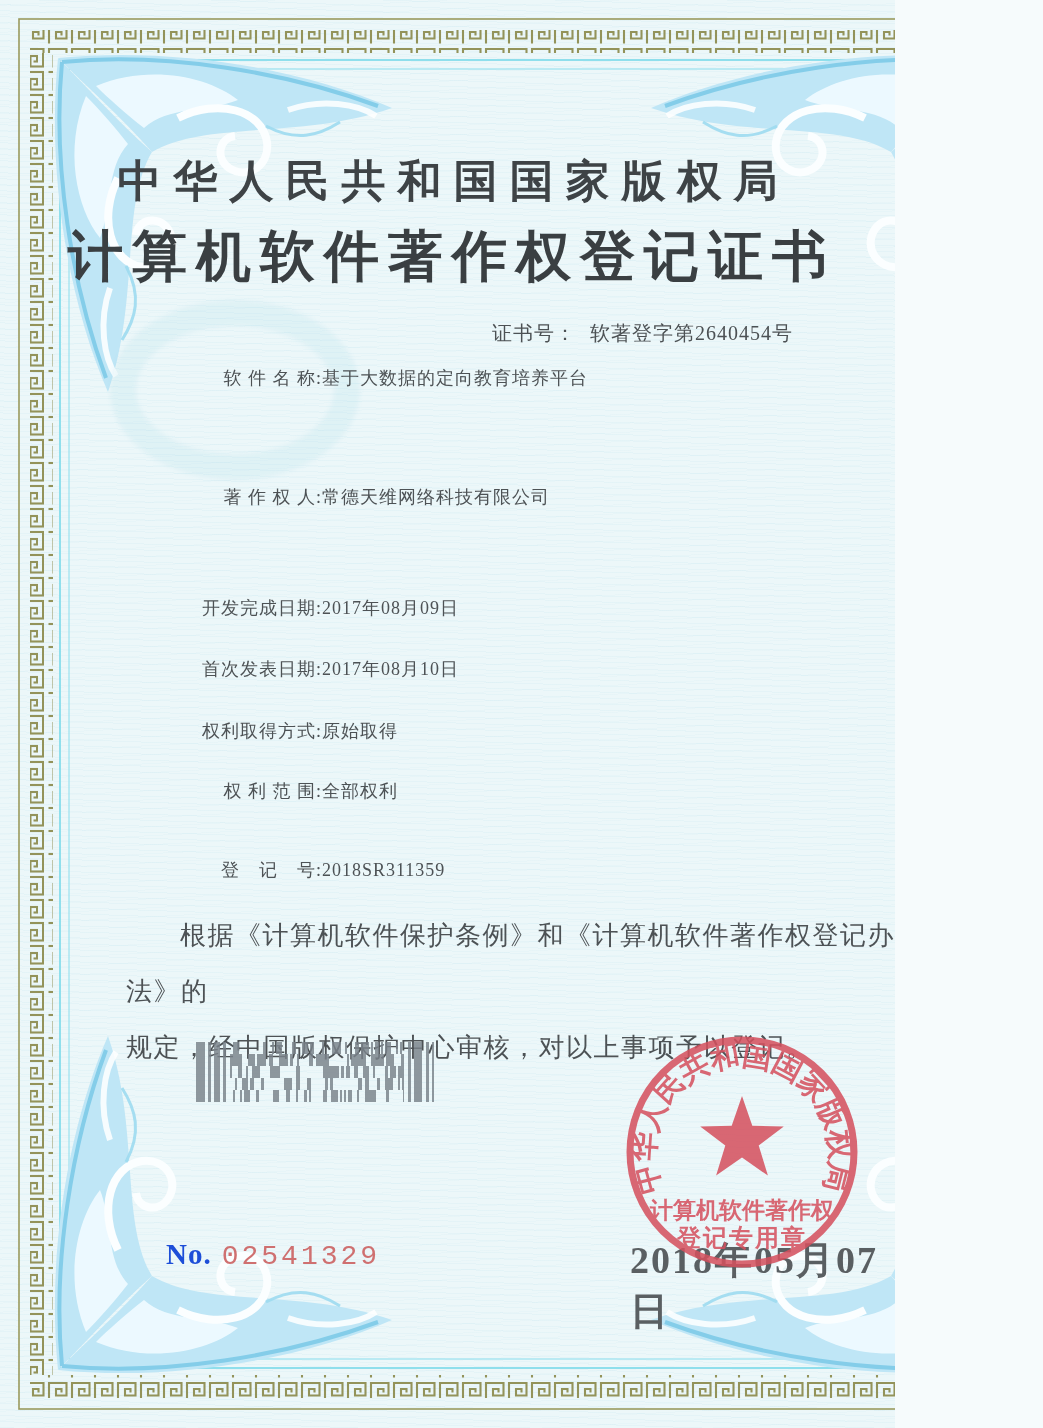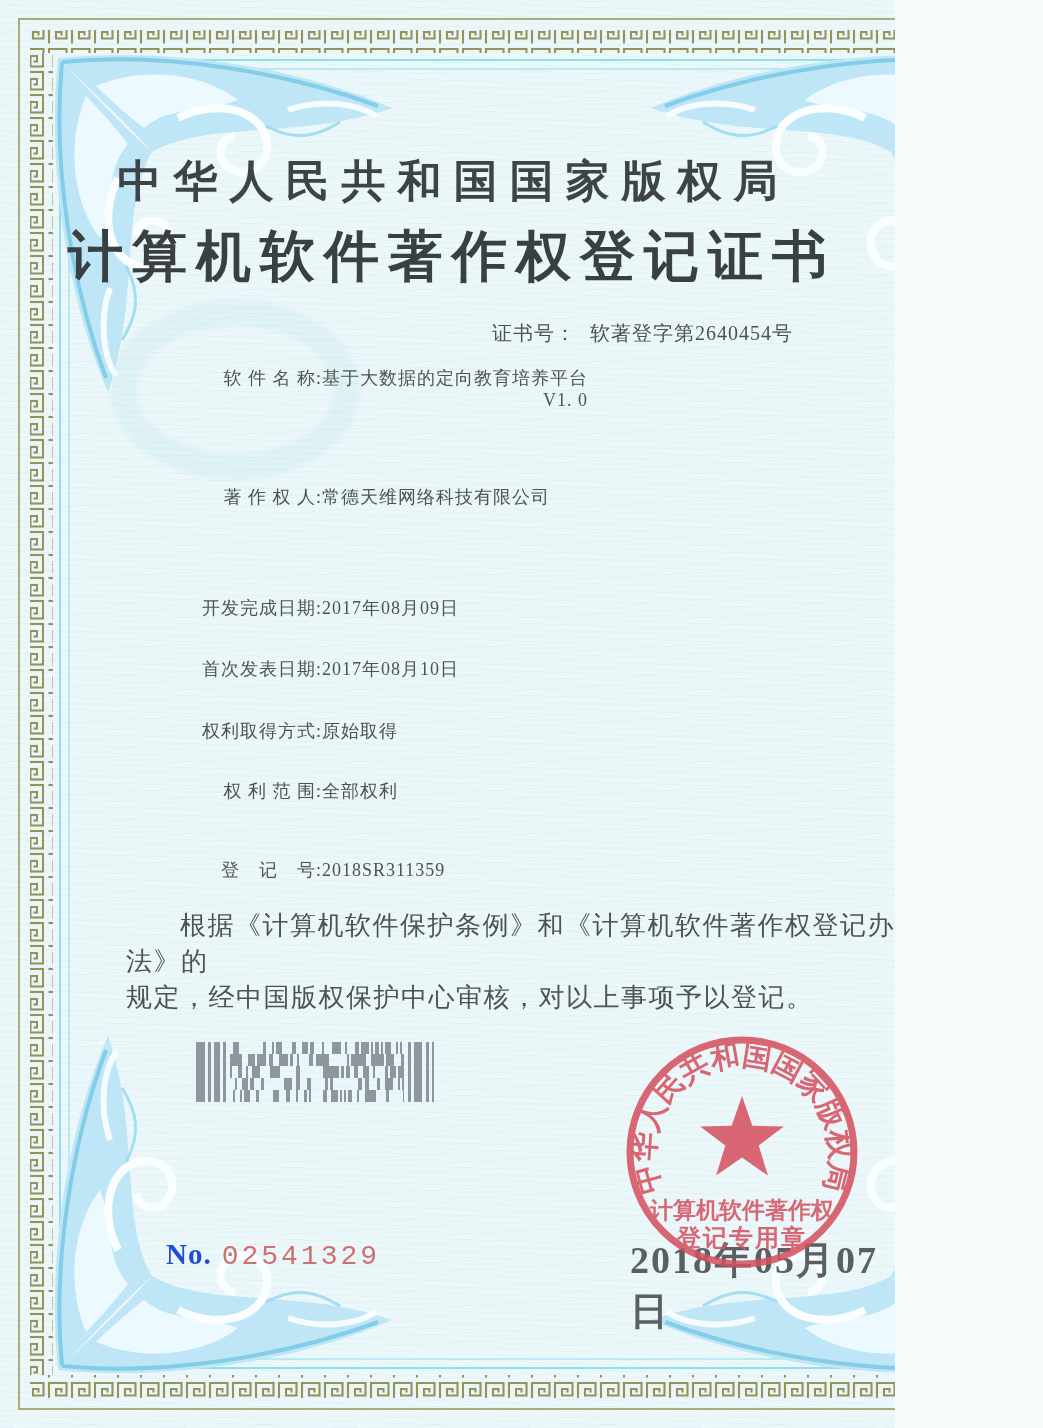--- a/index.html
+++ b/index.html
@@ -44,21 +44,21 @@
   }
   .cert-no .cn-label { margin-right:14px; }
 
   .field-row { position:absolute; left:126px; font-size:18px; color:#4d5255; white-space:nowrap;text-align:right; }
   .field-row .lbl { display:inline-block; width:196px; letter-spacing:1px; }
   .field-row .val { letter-spacing:1px; }
   .field-row .val2 { display:block; margin-left:196px; letter-spacing:1px; }
 
   .statement {
     position:absolute; left:126px; top:908px; width:815px;
-    font-size:26px; color:#4d5255; line-height:36px; letter-spacing:1.5px;
+    font-size:26px; color:#4d5255; line-height:56px; letter-spacing:1.5px;
   }
   .statement .ln1 { display:block; text-indent:54px; }
   .statement .ln2 { display:block; }
 
   .barcode {
     position:absolute; left:196px; top:1042px; width:248px; height:60px;
     opacity:.82;
   }
 
   .seal-date {
@@ -125,21 +125,20 @@
 
   <div class="authority">中华人民共和国国家版权局</div>
   <div class="cert-title">计算机软件著作权登记证书</div>
 
   <div class="cert-no">
     <span class="cn-label">证书号：</span><span class="cn-value">软著登字第2640454号</span>
   </div>
 
   <div class="field-row" style="top:366px">
     <span class="lbl">软 件 名 称:</span><span class="val">基于大数据的定向教育培养平台</span>
-    <span class="val2">V1. 0</span>
   </div>
 
   <div class="field-row" style="top:485px">
     <span class="lbl">著 作 权 人:</span><span class="val">常德天维网络科技有限公司</span>
   </div>
 
   <div class="field-row" style="top:596px">
     <span class="lbl">开发完成日期:</span><span class="val">2017年08月09日</span>
   </div>
 

